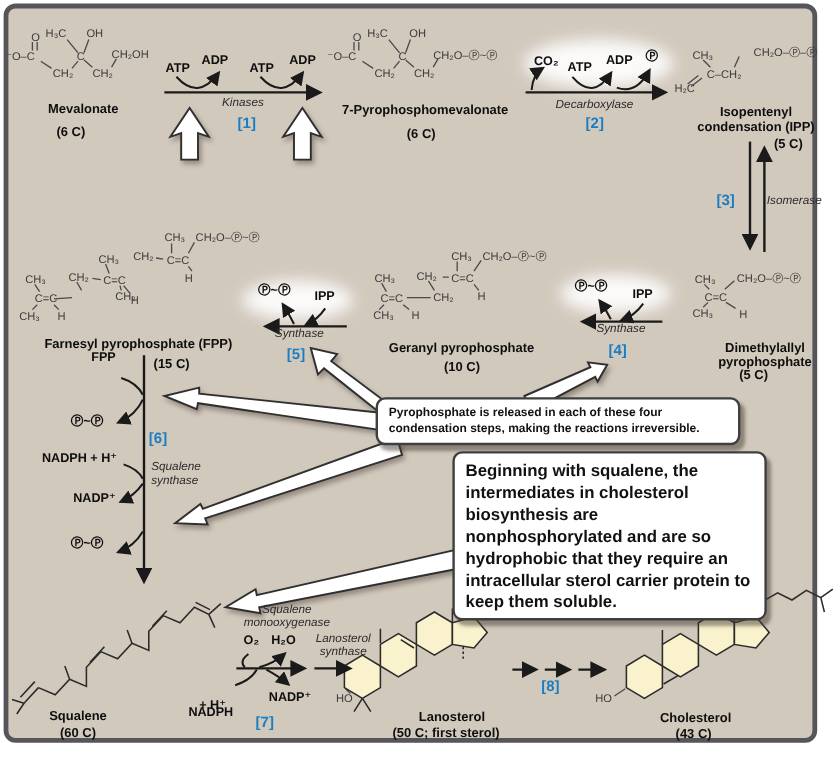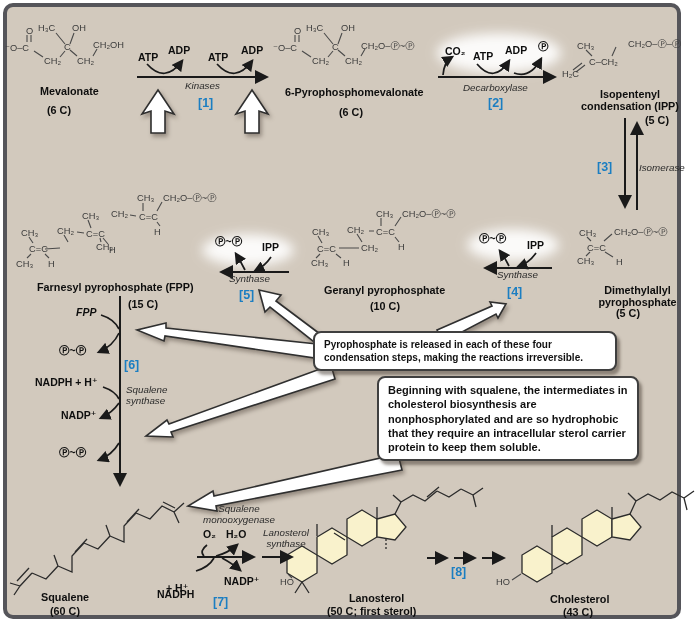--- a/index.html
+++ b/index.html
@@ -129,21 +129,21 @@
     <path class="bigarrow" d="M437,330 L492,306 L490,302 L506,304 L498,318 L496,314 L443,342 Z"></path>
     <path class="bigarrow" d="M317,344 L166,328 L166,323 L137,330 L164,341 L165,336 L315,358 Z"></path>
     <path class="bigarrow" d="M335,379 L171,432 L173,437 L146,436 L167,420 L169,424 L331,365 Z"></path>
     <path class="bigarrow" d="M402,470 L216,506 L217,511 L188,506 L213,491 L214,496 L398,454 Z"></path>
   </svg>
 
   <div id="labels">
 
     <div class="name" style="left:40px;top:85px">Mevalonate</div>
     <div class="name" style="left:47px;top:104px">(6 C)</div>
-    <div class="name" style="left:285px;top:86px">6-Pyrophosphomevalonate</div>
+    <div class="name" style="left:285px;top:86px">7-Pyrophosphomevalonate</div>
     <div class="name" style="left:339px;top:106px">(6 C)</div>
     <div class="name pre center" style="left:570px;top:88px;width:120px">Isopentenyl
 condensation (IPP)</div>
     <div class="name" style="left:645px;top:114px">(5 C)</div>
     <div class="name pre center" style="left:585px;top:284px;width:105px">Dimethylallyl
 pyrophosphate</div>
     <div class="name" style="left:616px;top:307px">(5 C)</div>
     <div class="name" style="left:324px;top:284px">Geranyl pyrophosphate</div>
     <div class="name" style="left:370px;top:300px">(10 C)</div>
     <div class="name" style="left:37px;top:281px">Farnesyl pyrophosphate (FPP)</div>
@@ -231,27 +231,27 @@
       <span class="cof" style="left: 208px; top: 51px;">ATP</span>
       <span class="cof" style="left: 241px; top: 44px;">ADP</span>
       <span class="cof" style="left: 445px; top: 45px;">CO₂</span>
       <span class="cof" style="left: 473px; top: 50px;">ATP</span>
       <span class="cof" style="left: 505px; top: 44px;">ADP</span>
       <span class="cof" style="left: 538px; top: 40px;">Ⓟ</span>
       <span class="cof" style="left: 479px; top: 232px;">Ⓟ~Ⓟ</span>
       <span class="cof" style="left: 527px; top: 239px;">IPP</span>
       <span class="cof" style="left: 215px; top: 235px;">Ⓟ~Ⓟ</span>
       <span class="cof" style="left: 262px; top: 241px;">IPP</span>
-      <span class="cof" style="left: 76px; top: 306px; font-style: italic;">FPP</span>
+      <span class="cof" style="left: 76px; top: 292px;">FPP</span>
       <span class="cof" style="left: 59px; top: 344px;">Ⓟ~Ⓟ</span>
       <span class="cof" style="left: 35px; top: 376px;">NADPH + H⁺</span>
       <span class="cof" style="left: 61px; top: 409px;">NADP⁺</span>
       <span class="cof" style="left: 59px; top: 446px;">Ⓟ~Ⓟ</span>
       <span class="cof" style="left: 203px; top: 528px;">O₂</span>
       <span class="cof" style="left: 226px; top: 528px;">H₂O</span>
       <span class="cof" style="left: 157px; top: 554px; margin-top: 34px;">NADPH</span>
       <span class="cof" style="left: 166px; top: 582px;">+ H⁺</span>
       <span class="cof" style="left: 224px; top: 575px;">NADP⁺</span>
     </div>
 
   <div class="callout" style="left:313px;top:331px;width:282px;font-size:10px">Pyrophosphate is released in each of these four condensation steps, making the reactions irreversible.</div>
-  <div class="callout" style="left:377px;top:376px;width:240px;font-size:11px">Beginning with squalene, the intermediates in cholesterol biosynthesis are nonphosphorylated and are so hydrophobic that they require an intracellular sterol carrier protein to keep them soluble.</div>
+  <div class="callout" style="left:377px;top:376px;width:240px;font-size:14px">Beginning with squalene, the intermediates in cholesterol biosynthesis are nonphosphorylated and are so hydrophobic that they require an intracellular sterol carrier protein to keep them soluble.</div>
 </div>
 
 </body></html>

